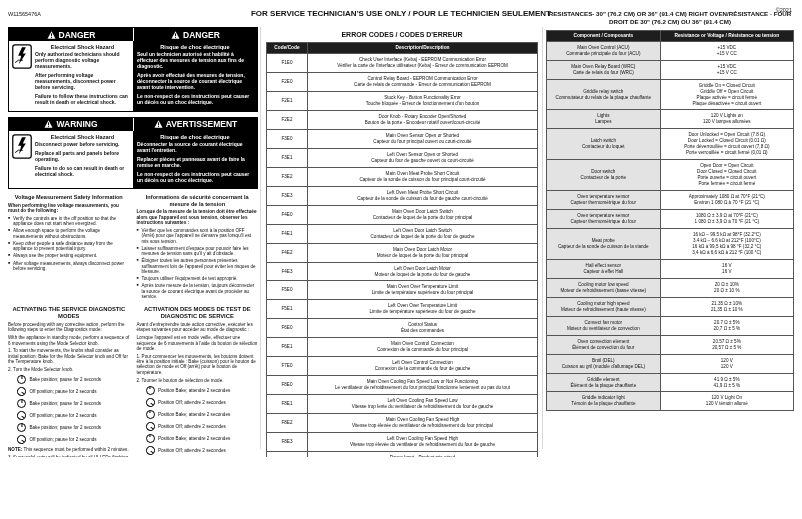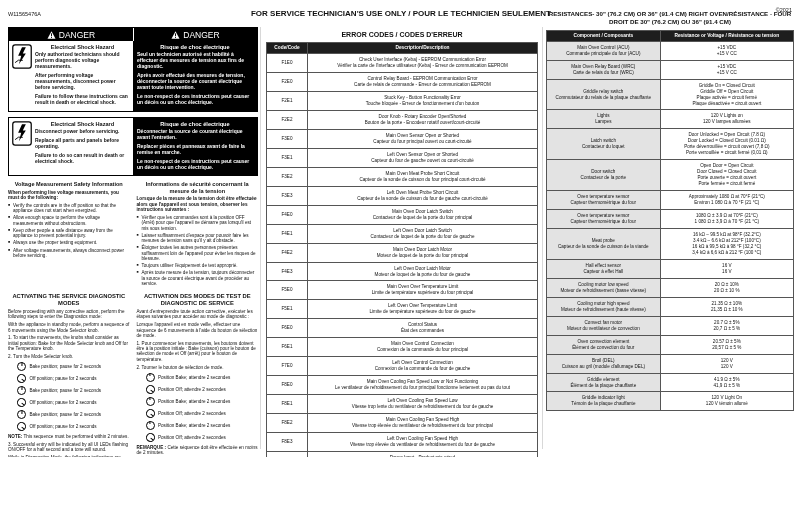--- a/index.html
+++ b/index.html
@@ -9,21 +9,21 @@
   .main-title{position:absolute;left:0;right:0;top:9px;text-align:center;font-weight:bold;font-size:8px;}
   .copyright{position:absolute;right:10px;top:7px;font-size:5.5px;}
   .vrule{position:absolute;top:27px;bottom:8px;width:1px;background:#d8d8d8;}
   .col-left{position:absolute;left:8px;top:27px;width:250px;}
   .col-mid{position:absolute;left:266px;top:31px;width:272px;}
   .col-right{position:absolute;left:546px;top:10px;width:248px;}
 
   
   .safety-box{border:1.4px solid #000;margin-bottom:5px;}
   .sb-heads{display:grid;grid-template-columns:1fr 1fr;}
-  .sb-head{background:#000;color:#fff;text-align:center;font-weight:normal;font-size:8.5px;padding:1.5px 0;display:flex;align-items:center;justify-content:center;gap:3px;}
+  .sb-head{background:#000;color:#fff;text-align:center;font-weight:bold;font-size:8.5px;padding:1.5px 0;display:flex;align-items:center;justify-content:center;gap:3px;}
   .sb-head + .sb-head{border-left:1px solid #fff;}
   .sb-body{display:grid;grid-template-columns:1fr 1fr;}
   .sb-en{padding:3px 3px 1px 3px;display:flex;gap:3px;}
   .sb-en-text{flex:1;}
   .sb-fr{background:#000;color:#fff;padding:3px 4px 1px 4px;}
   .hazard{font-weight:bold;text-align:center;font-size:5.6px;margin-bottom:2px;}
   .sb-p{font-weight:bold;font-size:5px;line-height:1.18;margin-bottom:3.5px;}
   .shock-icon{flex:0 0 auto;}
 
   
@@ -107,20 +107,38 @@
           <div>
               <div class="sb-p">Seul un technicien autorisé est habilité à effectuer des mesures de tension aux fins de diagnostic.</div>
               <div class="sb-p">Après avoir effectué des mesures de tension, déconnecter la source de courant électrique avant toute intervention.</div>
               <div class="sb-p">Le non-respect de ces instructions peut causer un décès ou un choc électrique.</div>
             </div>
         </div>
       </div>
     </div>
 
     <div class="safety-box">
+      <div class="sb-heads">
+        <div class="sb-head">
+          <svg viewBox="0 0 12 11" width="9" height="8">
+              <polygon points="6,0.5 11.5,10.5 0.5,10.5" fill="#fff"></polygon>
+              <rect x="5.35" y="3.2" width="1.3" height="4" fill="#000"></rect>
+              <rect x="5.35" y="8.2" width="1.3" height="1.3" fill="#000"></rect>
+            </svg>
+          <span>WARNING</span>
+        </div>
+        <div class="sb-head">
+          <svg viewBox="0 0 12 11" width="9" height="8">
+              <polygon points="6,0.5 11.5,10.5 0.5,10.5" fill="#fff"></polygon>
+              <rect x="5.35" y="3.2" width="1.3" height="4" fill="#000"></rect>
+              <rect x="5.35" y="8.2" width="1.3" height="1.3" fill="#000"></rect>
+            </svg>
+          <span>AVERTISSEMENT</span>
+        </div>
+      </div>
       <div class="sb-body">
         <div class="sb-en">
           <span class="shock-icon">
             <svg viewBox="0 0 26 32" width="20" height="25">
                 <rect x="1" y="1" width="24" height="30" rx="3" fill="#fff" stroke="#000" stroke-width="1.6"></rect>
                 <path d="M13 4 L18 4 L14 12 L18 12 L9 26 L12 15 L8 15 Z" fill="#000"></path>
                 <path d="M4 24 q4-5 10-3" stroke="#000" stroke-width="1.2" fill="none"></path>
               </svg>
           </span>
           <div class="sb-en-text">

